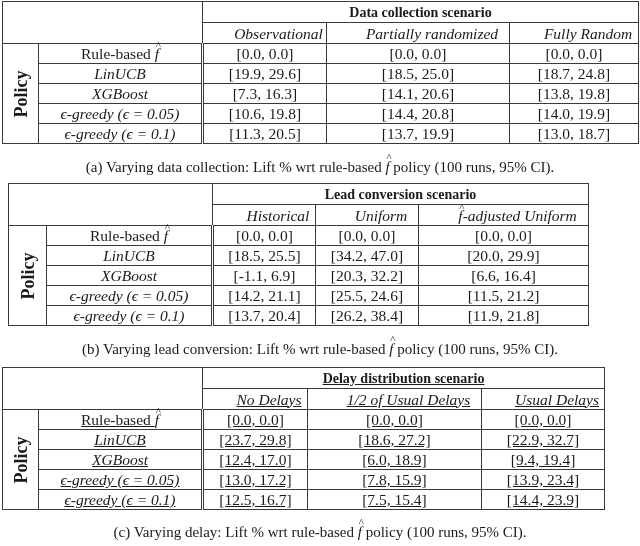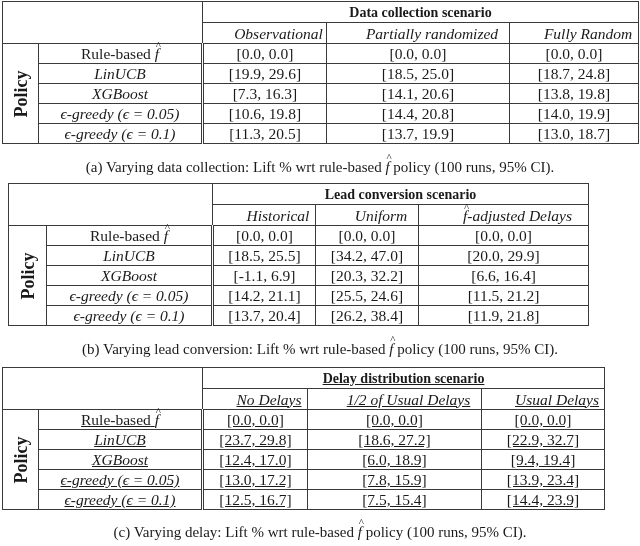--- a/index.html
+++ b/index.html
@@ -92,21 +92,21 @@
       <col style="width:170px">
     </colgroup>
   <tbody>
       <tr>
     <td colspan="2" rowspan="2" class="blank"></td>
     <th colspan="3" class="group">Lead conversion scenario</th>
   </tr>
   <tr>
     <td class="sub">Historical</td>
     <td class="sub">Uniform</td>
-    <td class="sub"><span class="fhat">f</span><span>-adjusted Delays</span></td>
+    <td class="sub"><span class="fhat">f</span><span>-adjusted Uniform</span></td>
   </tr>
   <tr>
     <td rowspan="5" class="policy-cell">
           <span>Policy</span>
         </td>
     <td class="dbl"><span>Rule-based</span> <span class="fhat">f</span></td>
     <td>[0.0, 0.0]</td>
     <td>[0.0, 0.0]</td>
     <td>[0.0, 0.0]</td>
   </tr>

